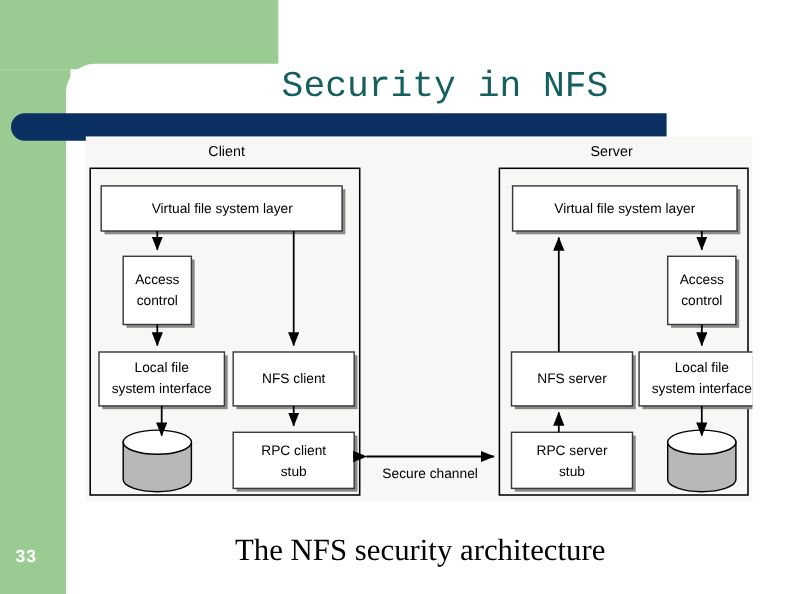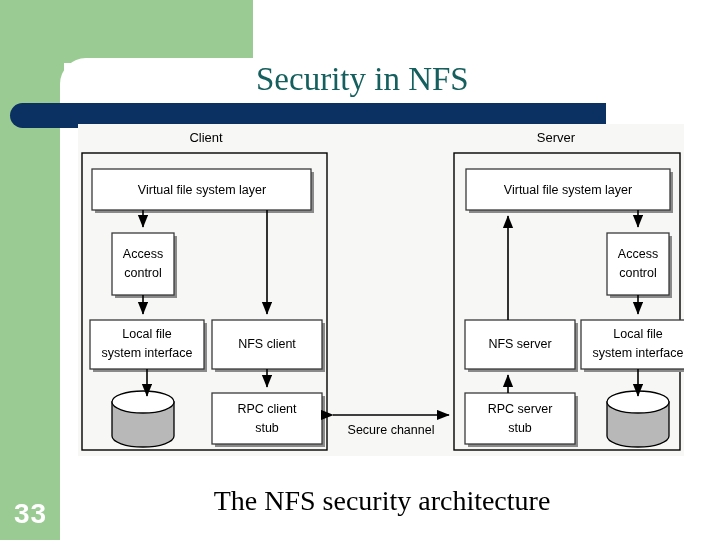--- a/index.html
+++ b/index.html
@@ -42,31 +42,31 @@
     left: 10px; top: 103px;
     width: 596px; height: 25px;
     background: #0B3163;
     border-top-left-radius: 13px;
     border-bottom-left-radius: 13px;
   }
   .slide-title {
     position: absolute;
     left: 256px; top: 57px;
     width: 300px;
-    font-family: Liberation Serif, serif;
+    font-family: Liberation Mono, monospace;
     font-size: 33px;
     line-height: 44px;
     color: #15605E;
     white-space: nowrap;
   }
   .slide-number {
     position: absolute;
     left: 14px; top: 498px;
     font-family: "Liberation Sans", sans-serif;
-    font-size: 28px;
+    font-size: 16px;
     font-weight: bold;
     color: #ffffff;
     letter-spacing: 1px;
   }
   .caption {
     position: absolute;
     left: 80px; top: 485px;
     width: 604px;
     text-align: center;
     font-family: "Liberation Serif", serif;

